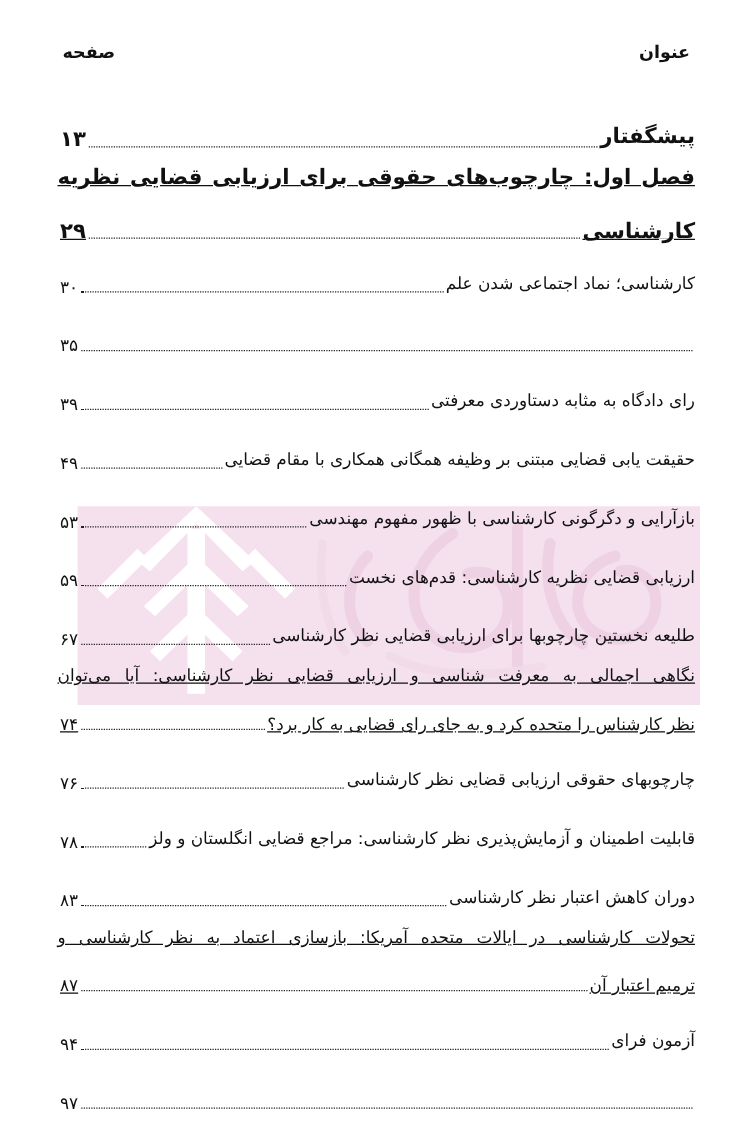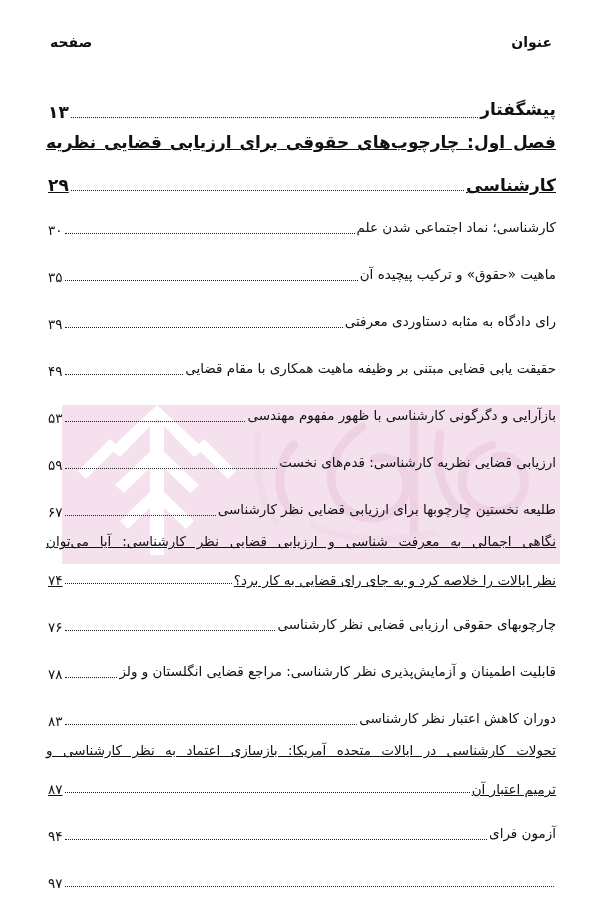--- a/index.html
+++ b/index.html
@@ -182,31 +182,30 @@
           <span class="toc-dots"></span>
           <span class="toc-page">۲۹</span>
         </div>
       </div>
       <div class="toc-entry level-1">
         <span class="toc-label">کارشناسی؛ نماد اجتماعی شدن علم</span>
         <span class="toc-dots"></span>
         <span class="toc-page">۳۰</span>
       </div>
       <div class="toc-entry level-1">
-        <span class="toc-label">ماهیت «حقوق» و ترکیب پیچیده آن</span>
         <span class="toc-dots"></span>
         <span class="toc-page">۳۵</span>
       </div>
       <div class="toc-entry level-1">
         <span class="toc-label">رای دادگاه به مثابه دستاوردی معرفتی</span>
         <span class="toc-dots"></span>
         <span class="toc-page">۳۹</span>
       </div>
       <div class="toc-entry level-1">
-        <span class="toc-label">حقیقت یابی قضایی مبتنی بر وظیفه ماهیت همکاری با مقام قضایی</span>
+        <span class="toc-label">حقیقت یابی قضایی مبتنی بر وظیفه همگانی همکاری با مقام قضایی</span>
         <span class="toc-dots"></span>
         <span class="toc-page">۴۹</span>
       </div>
       <div class="toc-entry level-1">
         <span class="toc-label">بازآرایی و دگرگونی کارشناسی با ظهور مفهوم مهندسی</span>
         <span class="toc-dots"></span>
         <span class="toc-page">۵۳</span>
       </div>
       <div class="toc-entry level-1">
         <span class="toc-label">ارزیابی قضایی نظریه کارشناسی: قدم‌های نخست</span>
@@ -214,21 +213,21 @@
         <span class="toc-page">۵۹</span>
       </div>
       <div class="toc-entry level-1">
         <span class="toc-label">طلیعه نخستین چارچوبها برای ارزیابی قضایی نظر کارشناسی</span>
         <span class="toc-dots"></span>
         <span class="toc-page">۶۷</span>
       </div>
       <div class="toc-entry level-1 wrapped">
         <div class="wrap-inner">نگاهی اجمالی به معرفت شناسی و ارزیابی قضایی نظر کارشناسی: آیا می‌توان</div>
         <div class="wrap-last">
-          <span class="tail-label">نظر ایالات را خلاصه کرد و به جای رای قضایی به کار برد؟</span>
+          <span class="tail-label">نظر کارشناس را متحده کرد و به جای رای قضایی به کار برد؟</span>
           <span class="toc-dots"></span>
           <span class="toc-page">۷۴</span>
         </div>
       </div>
       <div class="toc-entry level-1">
         <span class="toc-label">چارچوبهای حقوقی ارزیابی قضایی نظر کارشناسی</span>
         <span class="toc-dots"></span>
         <span class="toc-page">۷۶</span>
       </div>
       <div class="toc-entry level-1">

